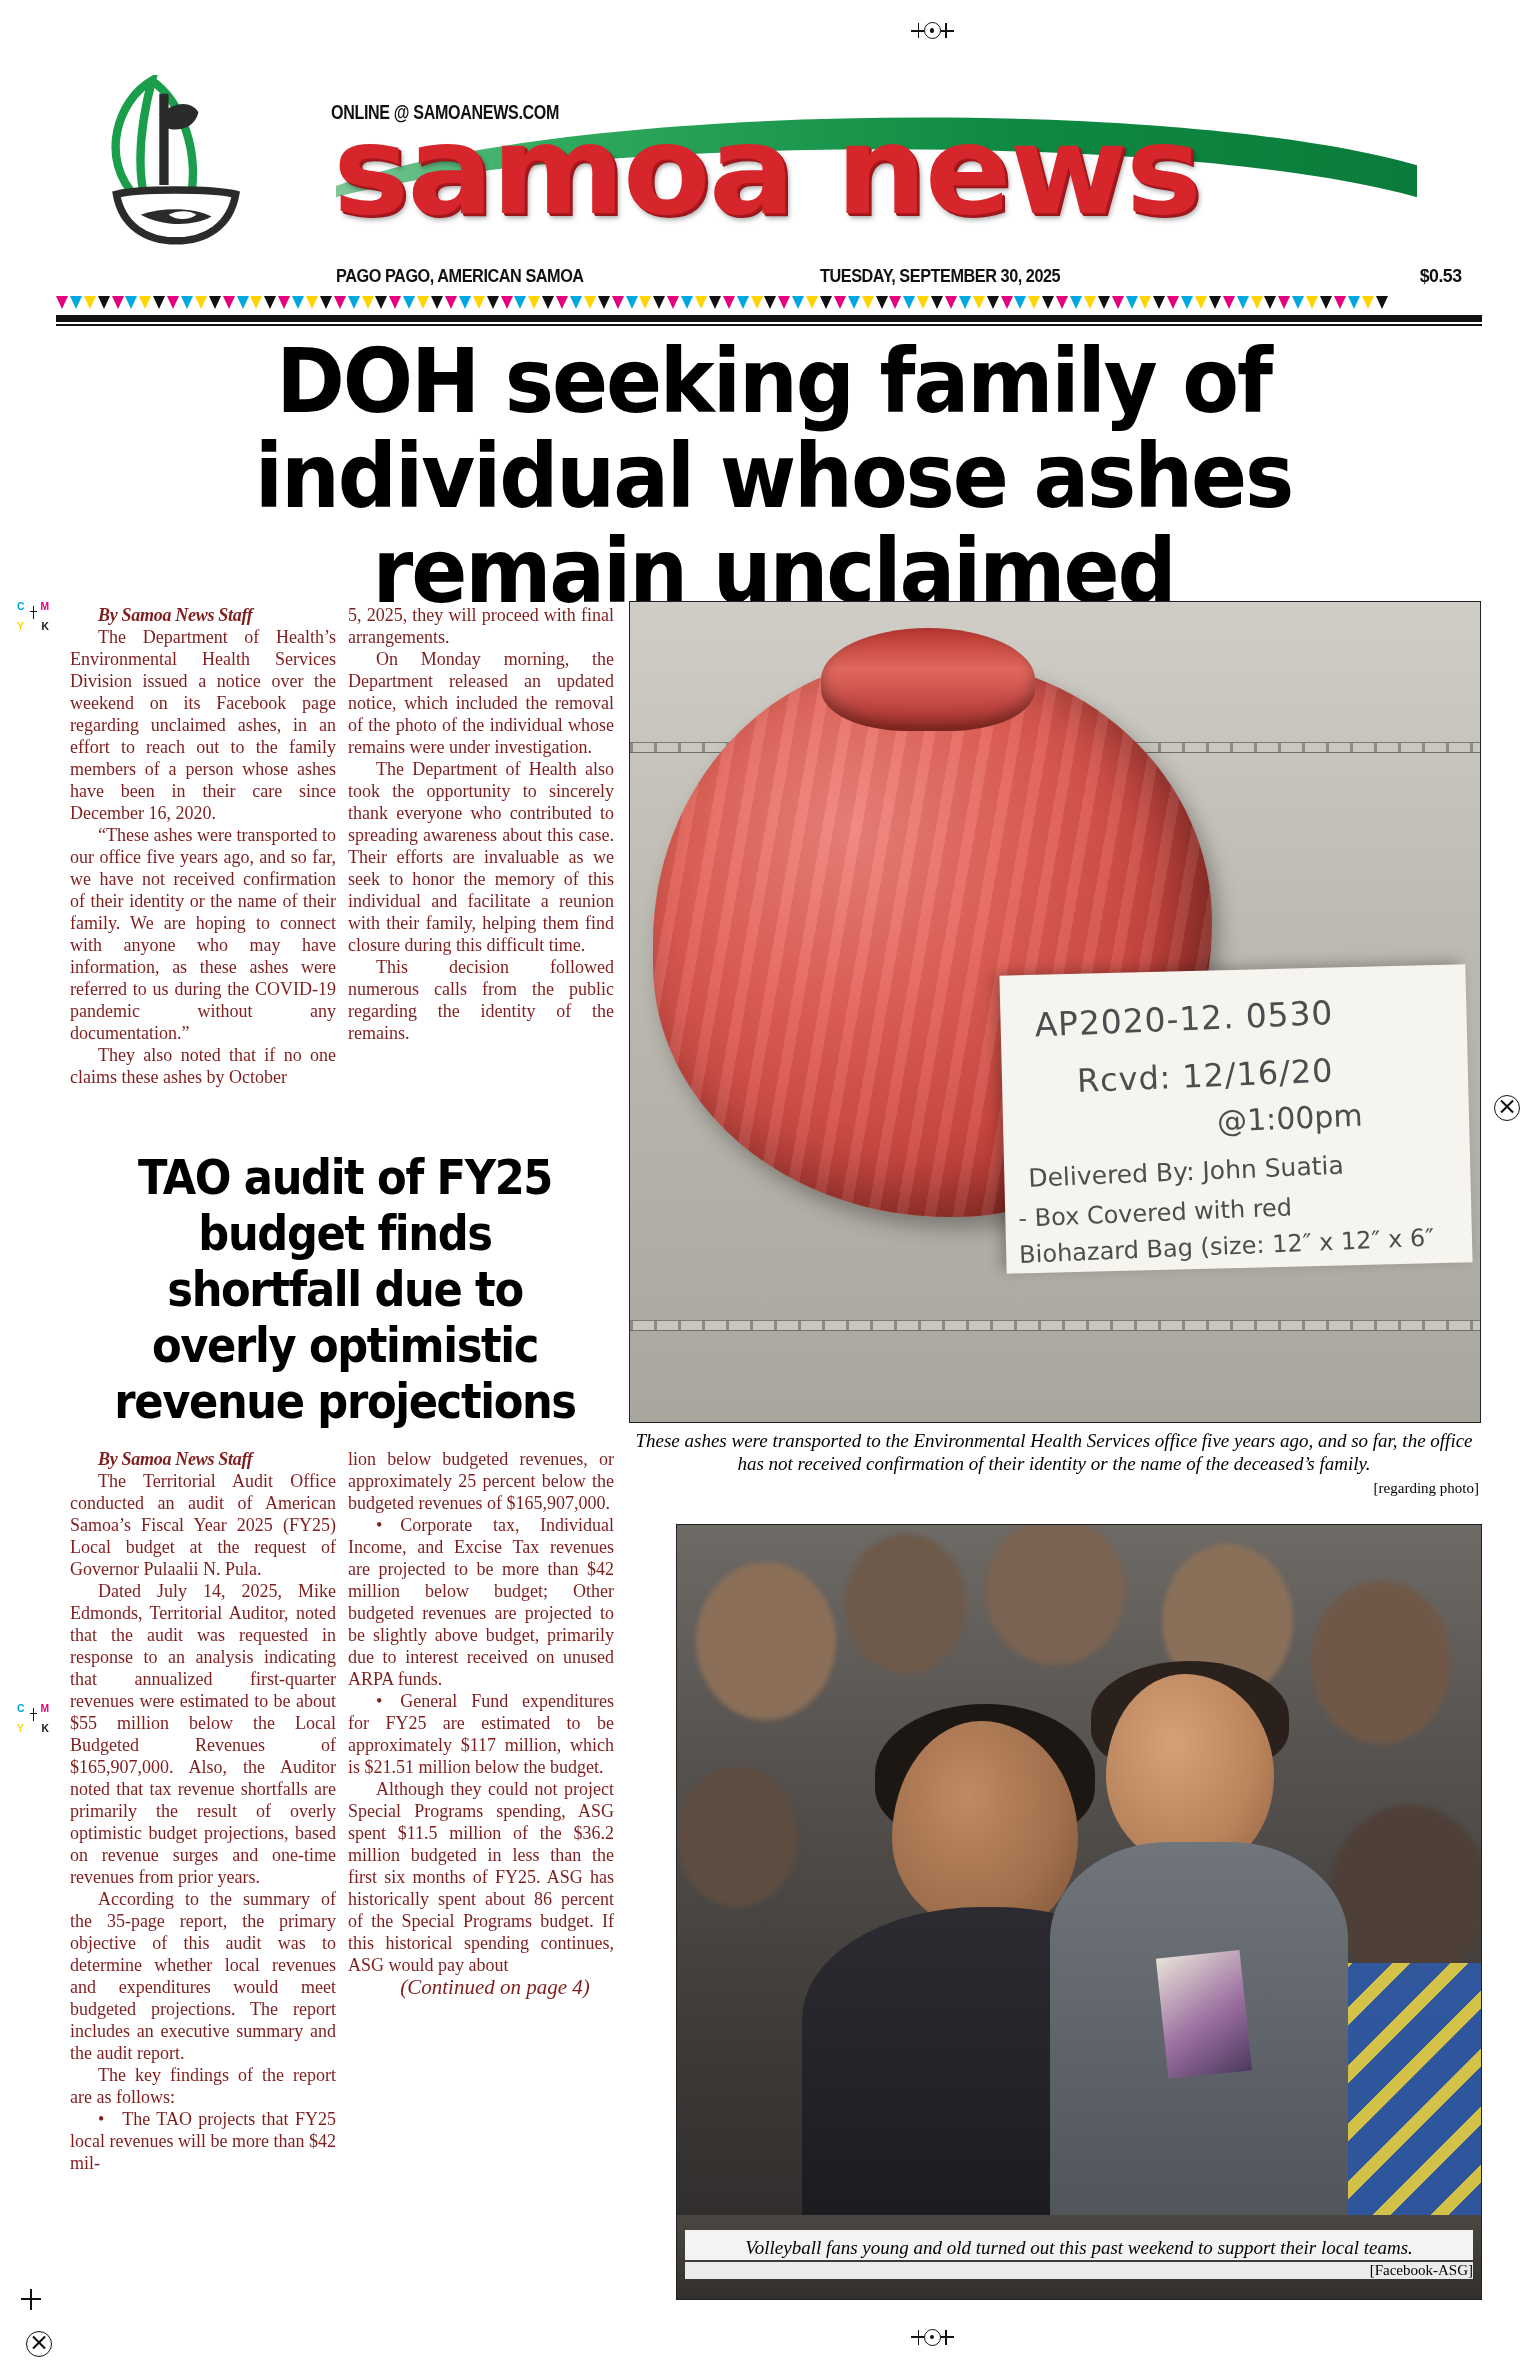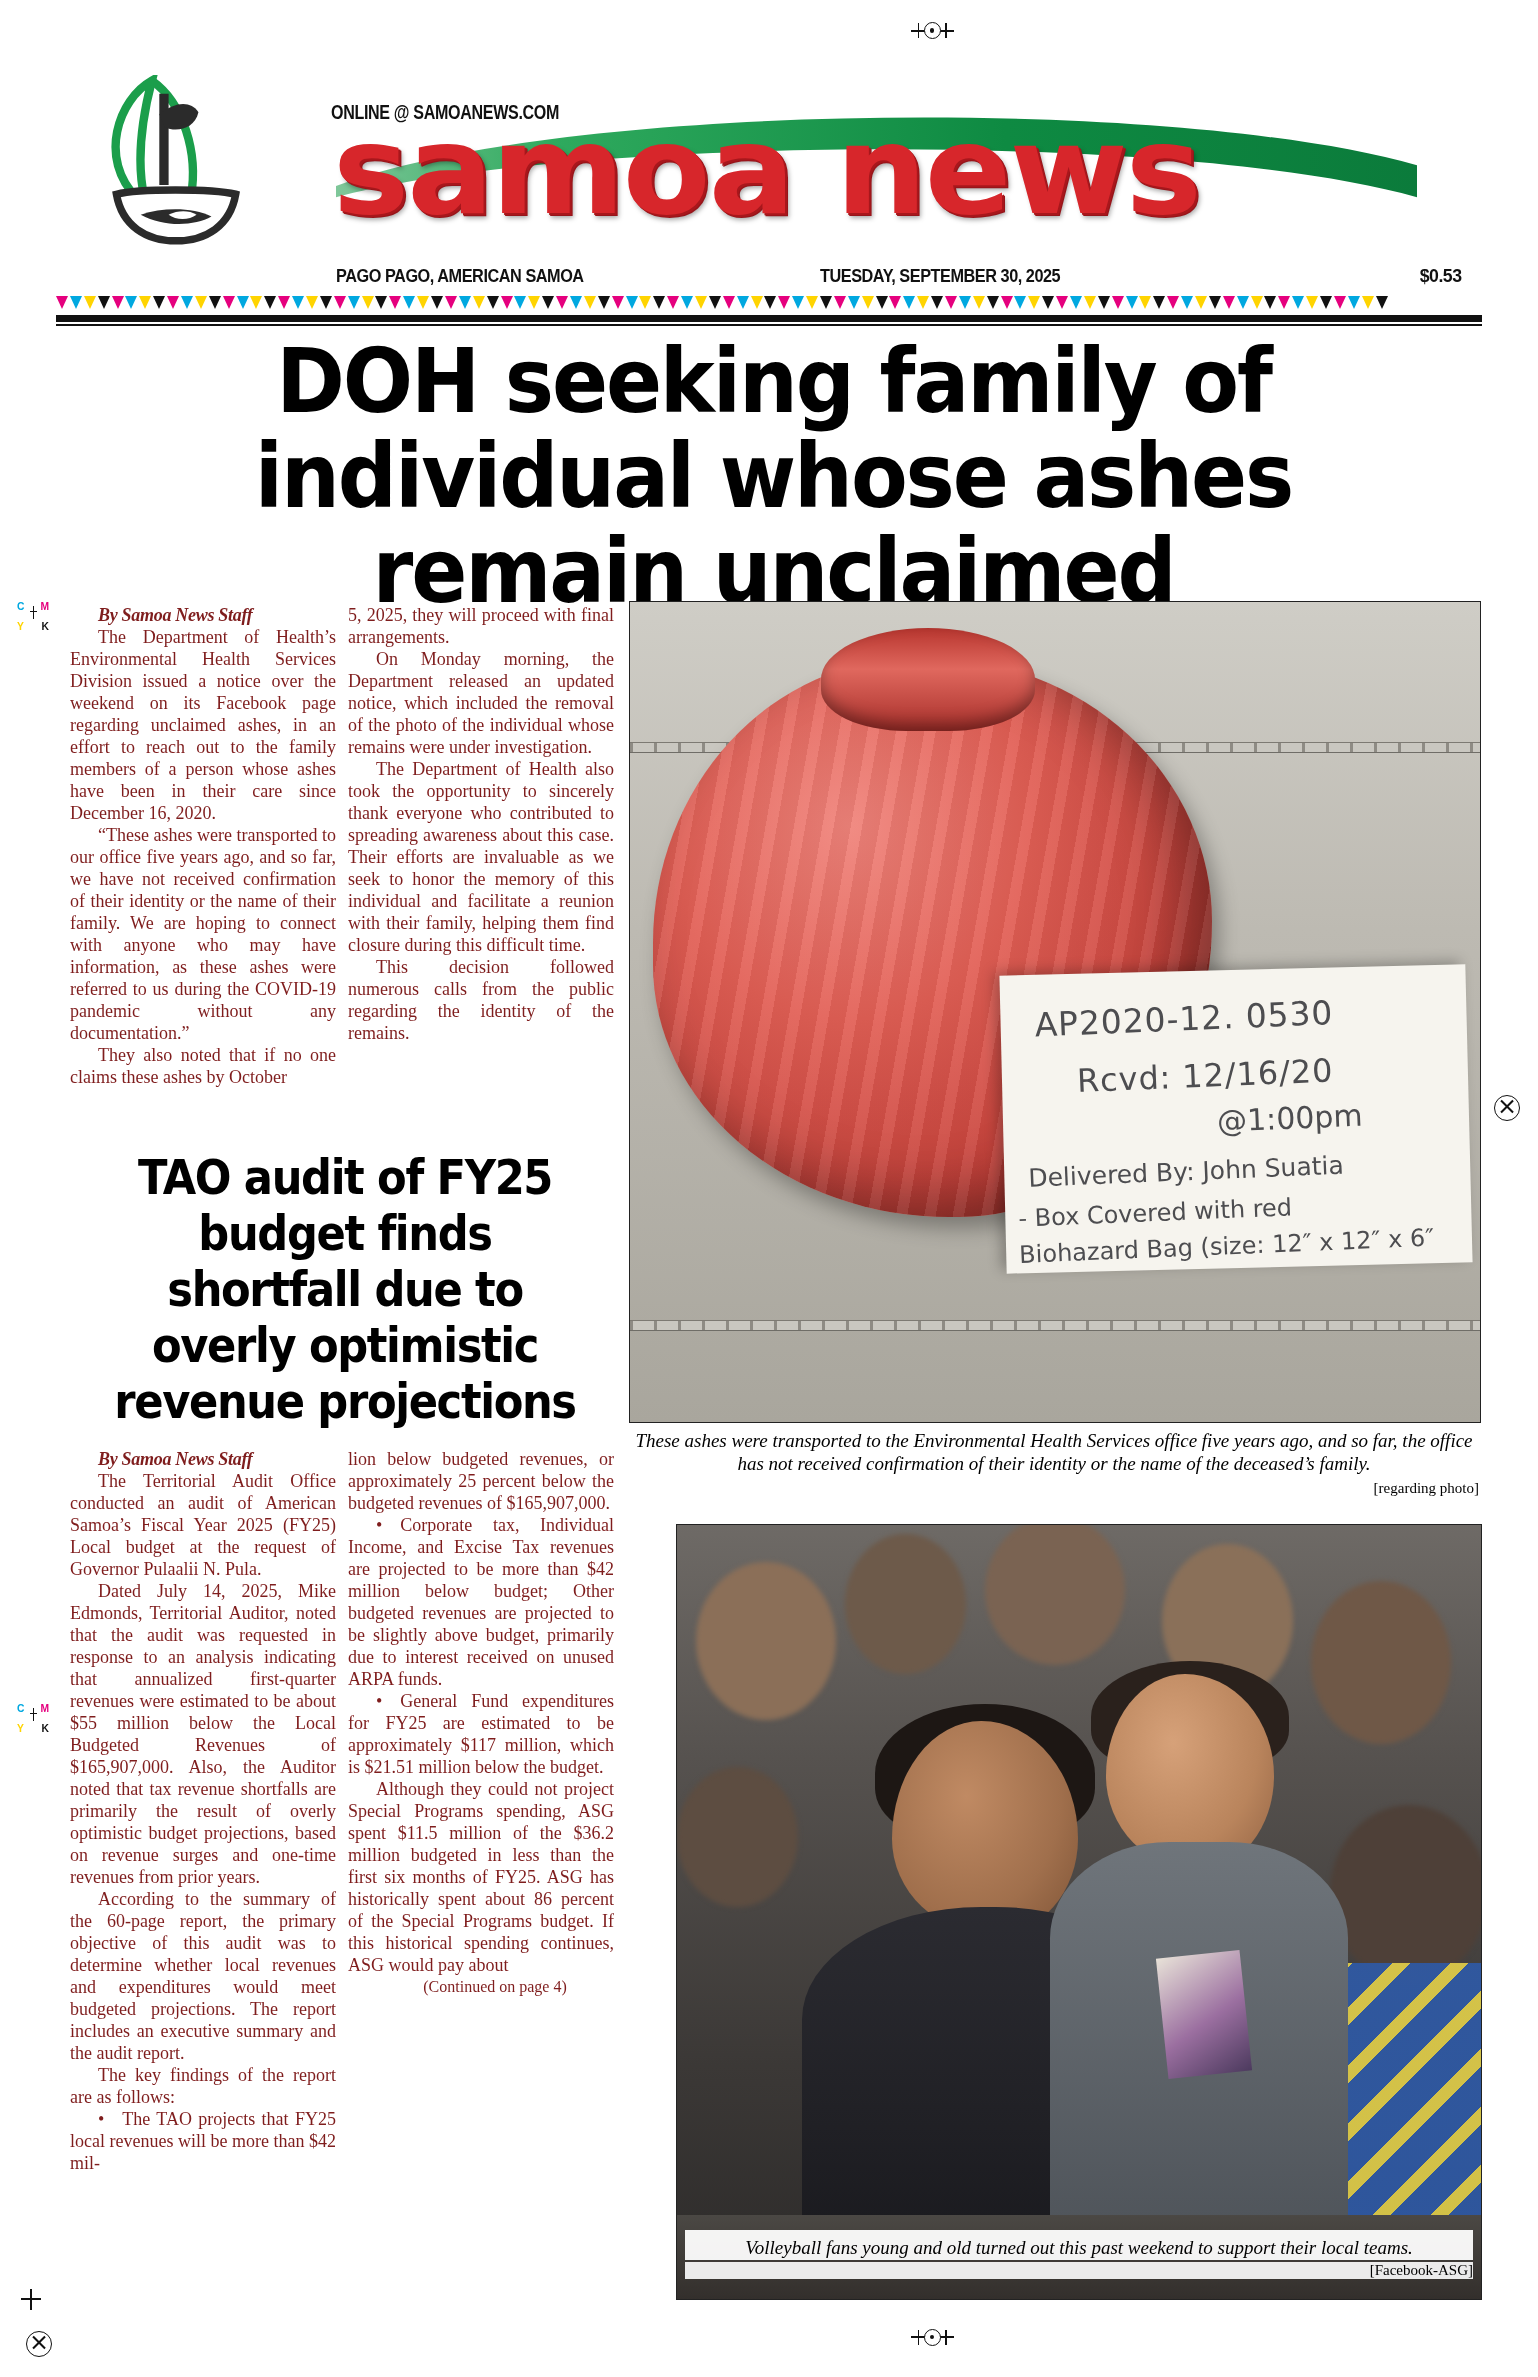--- a/index.html
+++ b/index.html
@@ -261,21 +261,22 @@
     font-style: italic;
     font-size: 18px;
     line-height: 22.4px;
     margin: 0 0 0 0;
     text-indent: 0;
     text-align: left;
     letter-spacing: -0.3px;
   }
   .contd {
     text-align: center;
-    font-size: 16px;
+    font-style: italic;
+    font-size: 21px;
     text-indent: 0;
     margin-top: 1.9px;
   }
 
   
   #a1c1 { left: 70px;  top: 604px;  width: 266px; }
   #a1c2 { left: 348px; top: 604px;  width: 266px; }
   
   #a2c1 { left: 70px;  top: 1448px; width: 266px; }
   #a2c2 { left: 348px; top: 1448px; width: 266px; }
@@ -618,21 +619,21 @@
   </div>
   <div class="caption" id="cap1">These ashes were transported to the Environmental Health Services office five years ago, and so far, the office has not received confirmation of their identity or the name of the deceased’s family.</div>
   <div id="credit1">[regarding photo]</div>
 
   <div class="headline-sub">TAO audit of FY25 budget finds shortfall due to overly optimistic revenue projections</div>
 
   <div class="col" id="a2c1">
     <p class="byline">By Samoa News Staff</p>
     <p>The Territorial Audit Office conducted an audit of American Samoa’s Fiscal Year 2025 (FY25) Local budget at the request of Governor Pulaalii N. Pula.</p>
     <p>Dated July 14, 2025, Mike Edmonds, Territorial Auditor, noted that the audit was requested in response to an analysis indicating that annualized first-quarter revenues were estimated to be about $55 million below the Local Budgeted Revenues of $165,907,000. Also, the Auditor noted that tax revenue shortfalls are primarily the result of overly optimistic budget projections, based on revenue surges and one-time revenues from prior years.</p>
-    <p>According to the summary of the 60-page report, the primary objective of this audit was to determine whether local revenues and expenditures would meet budgeted projections. The report includes an executive summary and the audit report.</p>
+    <p>According to the summary of the 35-page report, the primary objective of this audit was to determine whether local revenues and expenditures would meet budgeted projections. The report includes an executive summary and the audit report.</p>
     <p>The key findings of the report are as follows:</p>
     <p class="bullet">• The TAO projects that FY25 local revenues will be more than $42 mil-</p>
   </div>
   <div class="col" id="a2c2">
     <p class="noindent">lion below budgeted revenues, or approximately 25 percent below the budgeted revenues of $165,907,000.</p>
     <p class="bullet">• Corporate tax, Individual Income, and Excise Tax revenues are projected to be more than $42 million below budget; Other budgeted revenues are projected to be slightly above budget, primarily due to interest received on unused ARPA funds.</p>
     <p class="bullet">• General Fund expenditures for FY25 are estimated to be approximately $117 million, which is $21.51 million below the budget.</p>
     <p>Although they could not project Special Programs spending, ASG spent $11.5 million of the $36.2 million budgeted in less than the first six months of FY25. ASG has historically spent about 86 percent of the Special Programs budget. If this historical spending continues, ASG would pay about</p>
     <p class="contd">(Continued on page 4)</p>
   </div>

